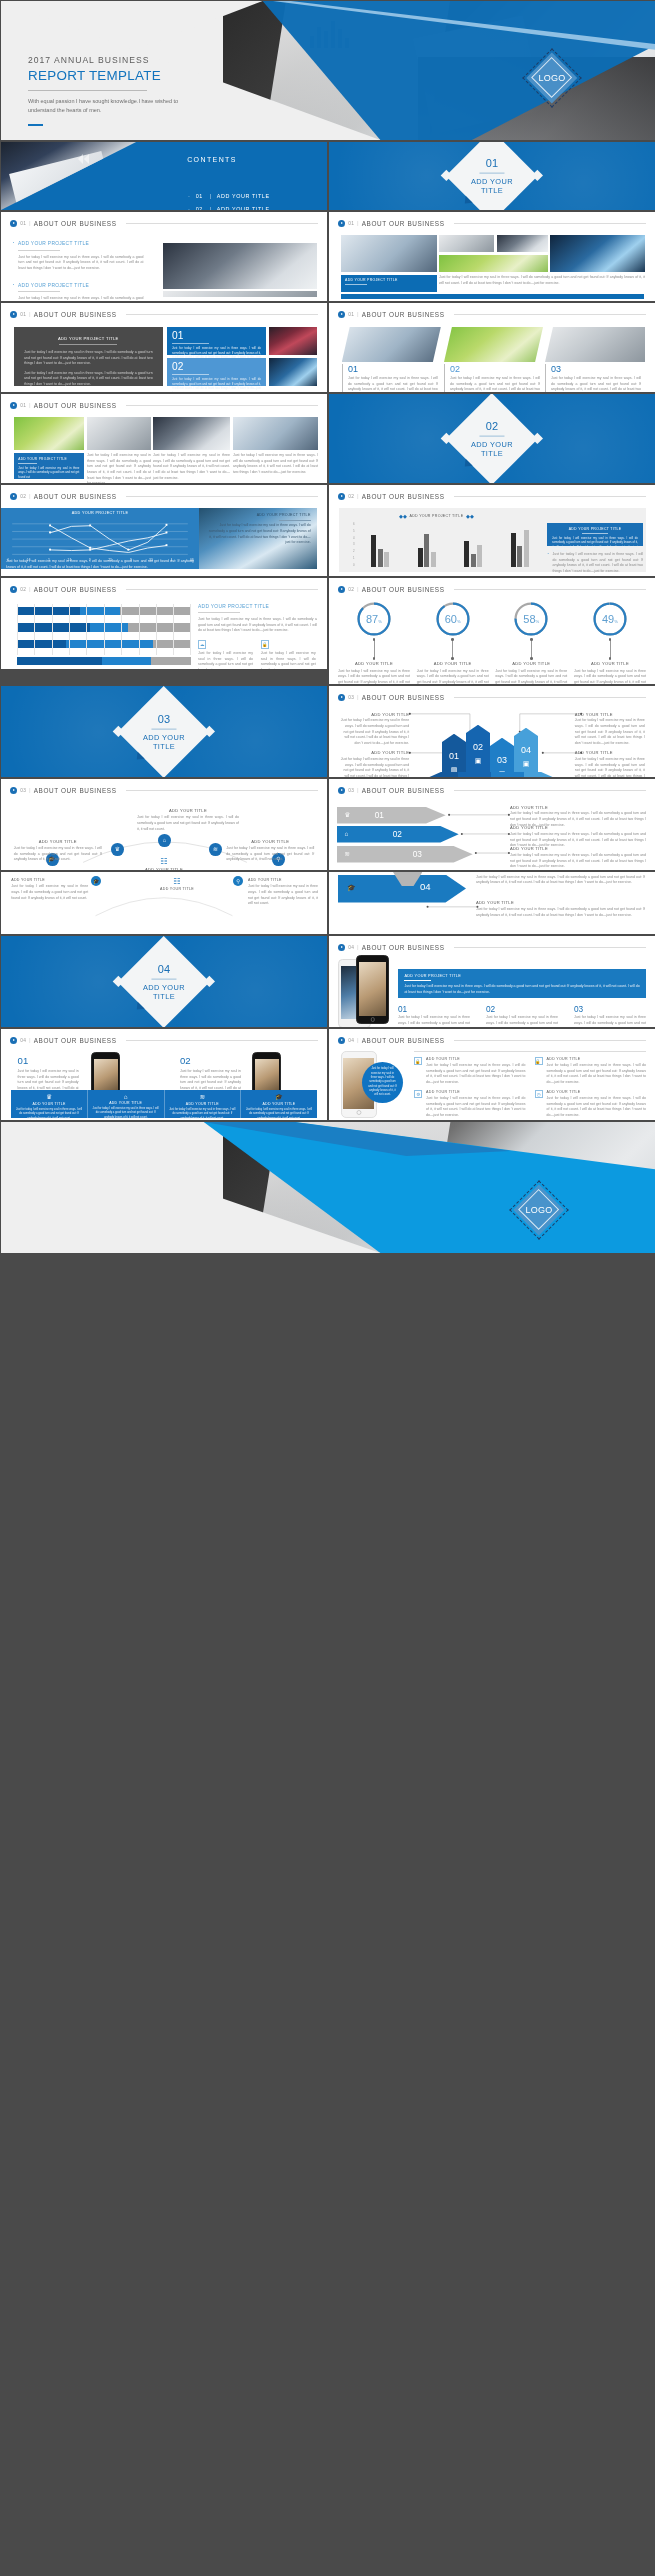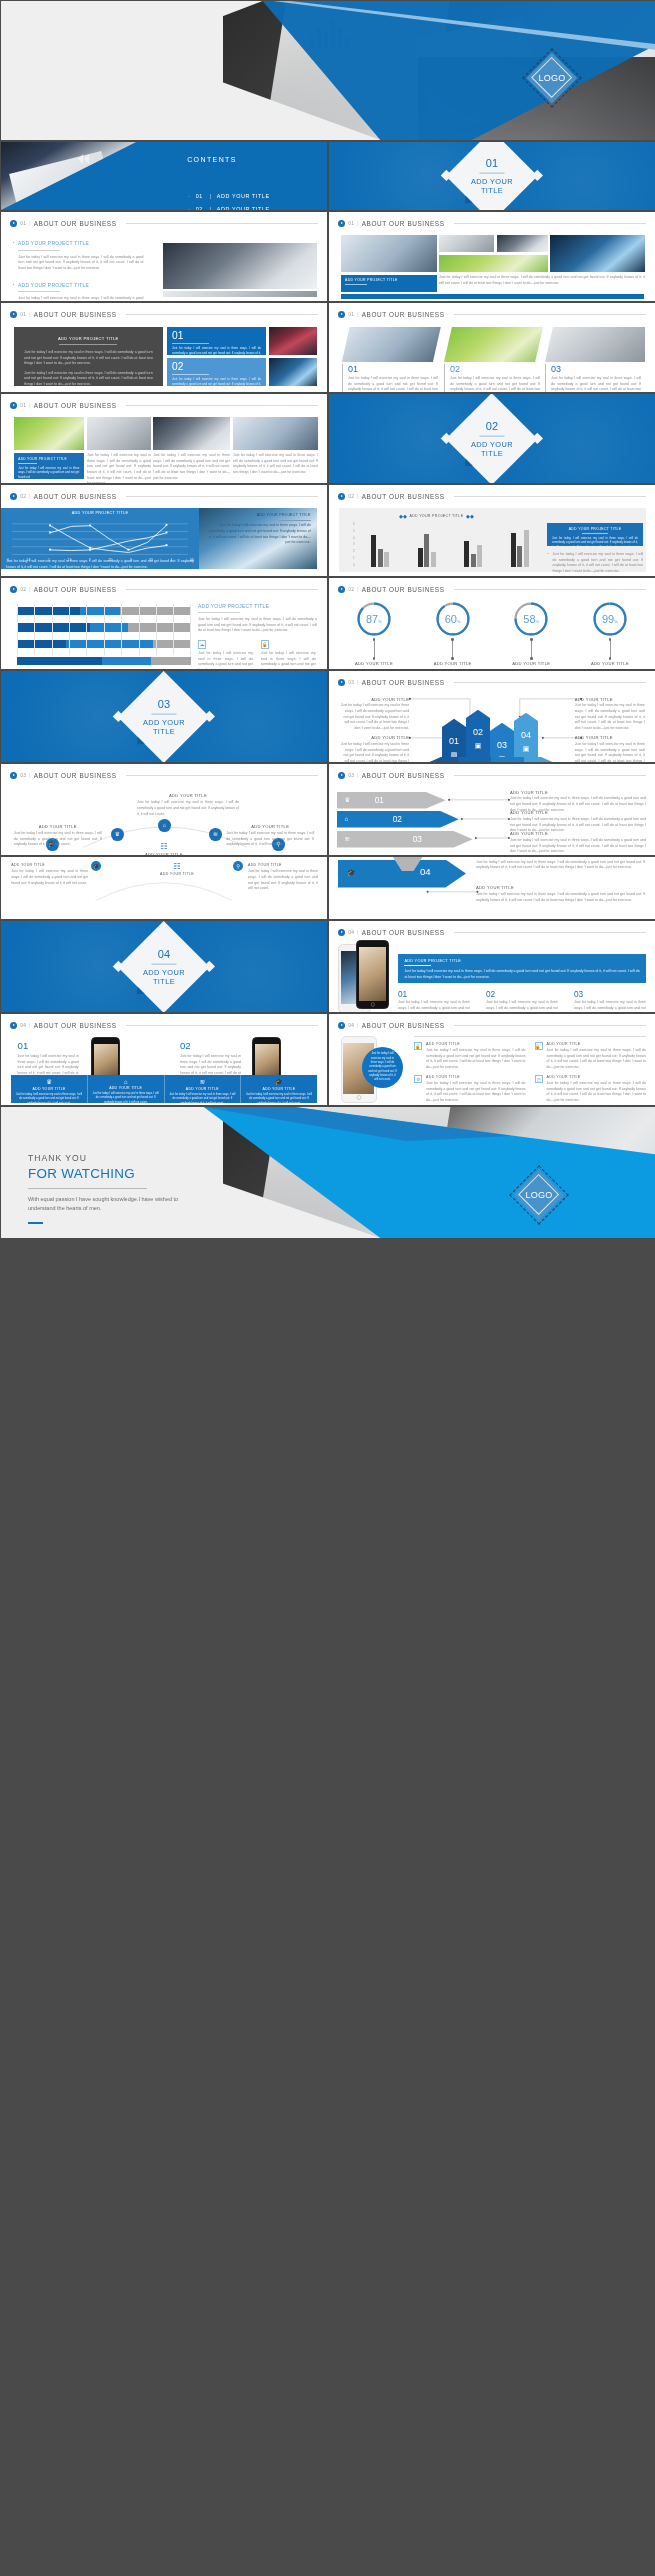--- a/index.html
+++ b/index.html
@@ -182,20 +182,27 @@
             <i style="left:14px;height:55%"></i>
           <i style="left:21px;height:88%"></i>
             <i style="left:28px;height:62%"></i>
             <i style="left:35px;height:35%"></i>
         </div>
       </div>
       <div class="bluetri"></div>
       <div class="bluetri2"></div>
       <div class="whitewedge"></div>
       <div class="whitewedge2"></div>
+      <div class="cover-txt">
+        <div class="t1">2017 ANNUAL BUSINESS</div>
+        <div class="t2">REPORT TEMPLATE</div>
+        <div class="hr"></div>
+        <div class="t3">With equal passion I have sought knowledge.I have wished to understand the hearts of men.</div>
+        <div class="tick"></div>
+      </div>
       <div class="logo-badge">
         <div class="dash"></div>
           <div class="fill"></div>
           <div class="inner"></div>
         <span>LOGO</span>
       </div>
     </div>
   </div>
 
   <div class="row">
@@ -555,21 +562,21 @@
           </div>
           <div style="width:55px">
             <div class="iconbox">🔒</div>
             <div class="body" style="margin-top:2.6px">Just for today I will exercise my soul in three ways. I will do somebody a good turn and not get found out</div>
           </div>
         </div>
 
       </div>
     </div>
 
-    <div class="slide half" style="height:93px">
+    <div class="slide half" style="height:108px">
       <div class="shead">
         <span class="dot"></span>
         <span class="num">02</span>
         <span class="sep">|</span>
         <span class="ttl">ABOUT OUR BUSINESS</span>
         <span class="rule"></span>
       </div>
       <div style="position:absolute;left:9px;top:23px;right:9px;display:flex;justify-content:space-between">
         <div style="width:72px;text-align:center">
           <div class="circ" style="margin:0 auto">
@@ -616,21 +623,21 @@
           <div class="ttl-sm">ADD YOUR TITLE</div>
           <div class="body" style="margin-top:2.6px;text-align:justify">Just for today I will exercise my soul in three ways. I will do somebody a good turn and not get found out: If anybody knows of it, it will not count. I will do at least two things I don  ʼt want to do—just for exercise.</div>
         </div>
         <div style="width:72px;text-align:center">
           <div class="circ" style="margin:0 auto">
             <svg width="36" height="36" viewBox="0 0 56 56">
                 <circle cx="28" cy="28" r="24" fill="none" stroke="#a8a8a8" stroke-width="3.4"></circle>
             <circle cx="28" cy="28" r="24" fill="none" stroke="#2a7fc1" stroke-width="3.4" stroke-dasharray="149 151"></circle>
               </svg>
             <div class="lbl">
-                <span>99</span>
+                <span>49</span>
                 <sub>%</sub>
               </div>
           </div>
           <div class="lead"></div>
           <div class="ttl-sm">ADD YOUR TITLE</div>
           <div class="body" style="margin-top:2.6px;text-align:justify">Just for today I will exercise my soul in three ways. I will do somebody a good turn and not get found out: If anybody knows of it, it will not count. I will do at least two things I don  ʼt want to do—just for exercise.</div>
         </div>
       </div>
     </div>
   </div>
@@ -994,27 +1001,20 @@
     <div class="slide full thanks" style="height:133px">
       <div class="photo">
         <div class="stripe"></div>
           <div class="dark"></div>
       </div>
       <div class="bluetri">
           <b></b>
         </div>
       <div class="whitewedge"></div>
       <div class="whitewedge2"></div>
-      <div class="cover-txt" style="top:46px">
-        <div class="t1">THANK YOU</div>
-        <div class="t2">FOR WATCHING</div>
-        <div class="hr"></div>
-        <div class="t3">With equal passion I have sought knowledge.I have wished to understand the hearts of men.</div>
-        <div class="tick"></div>
-      </div>
       <div class="logo-badge" style="right:95px;top:67px">
         <div class="dash"></div>
           <div class="fill"></div>
           <div class="inner"></div>
         <span>LOGO</span>
       </div>
     </div>
   </div>
 
 </div>

